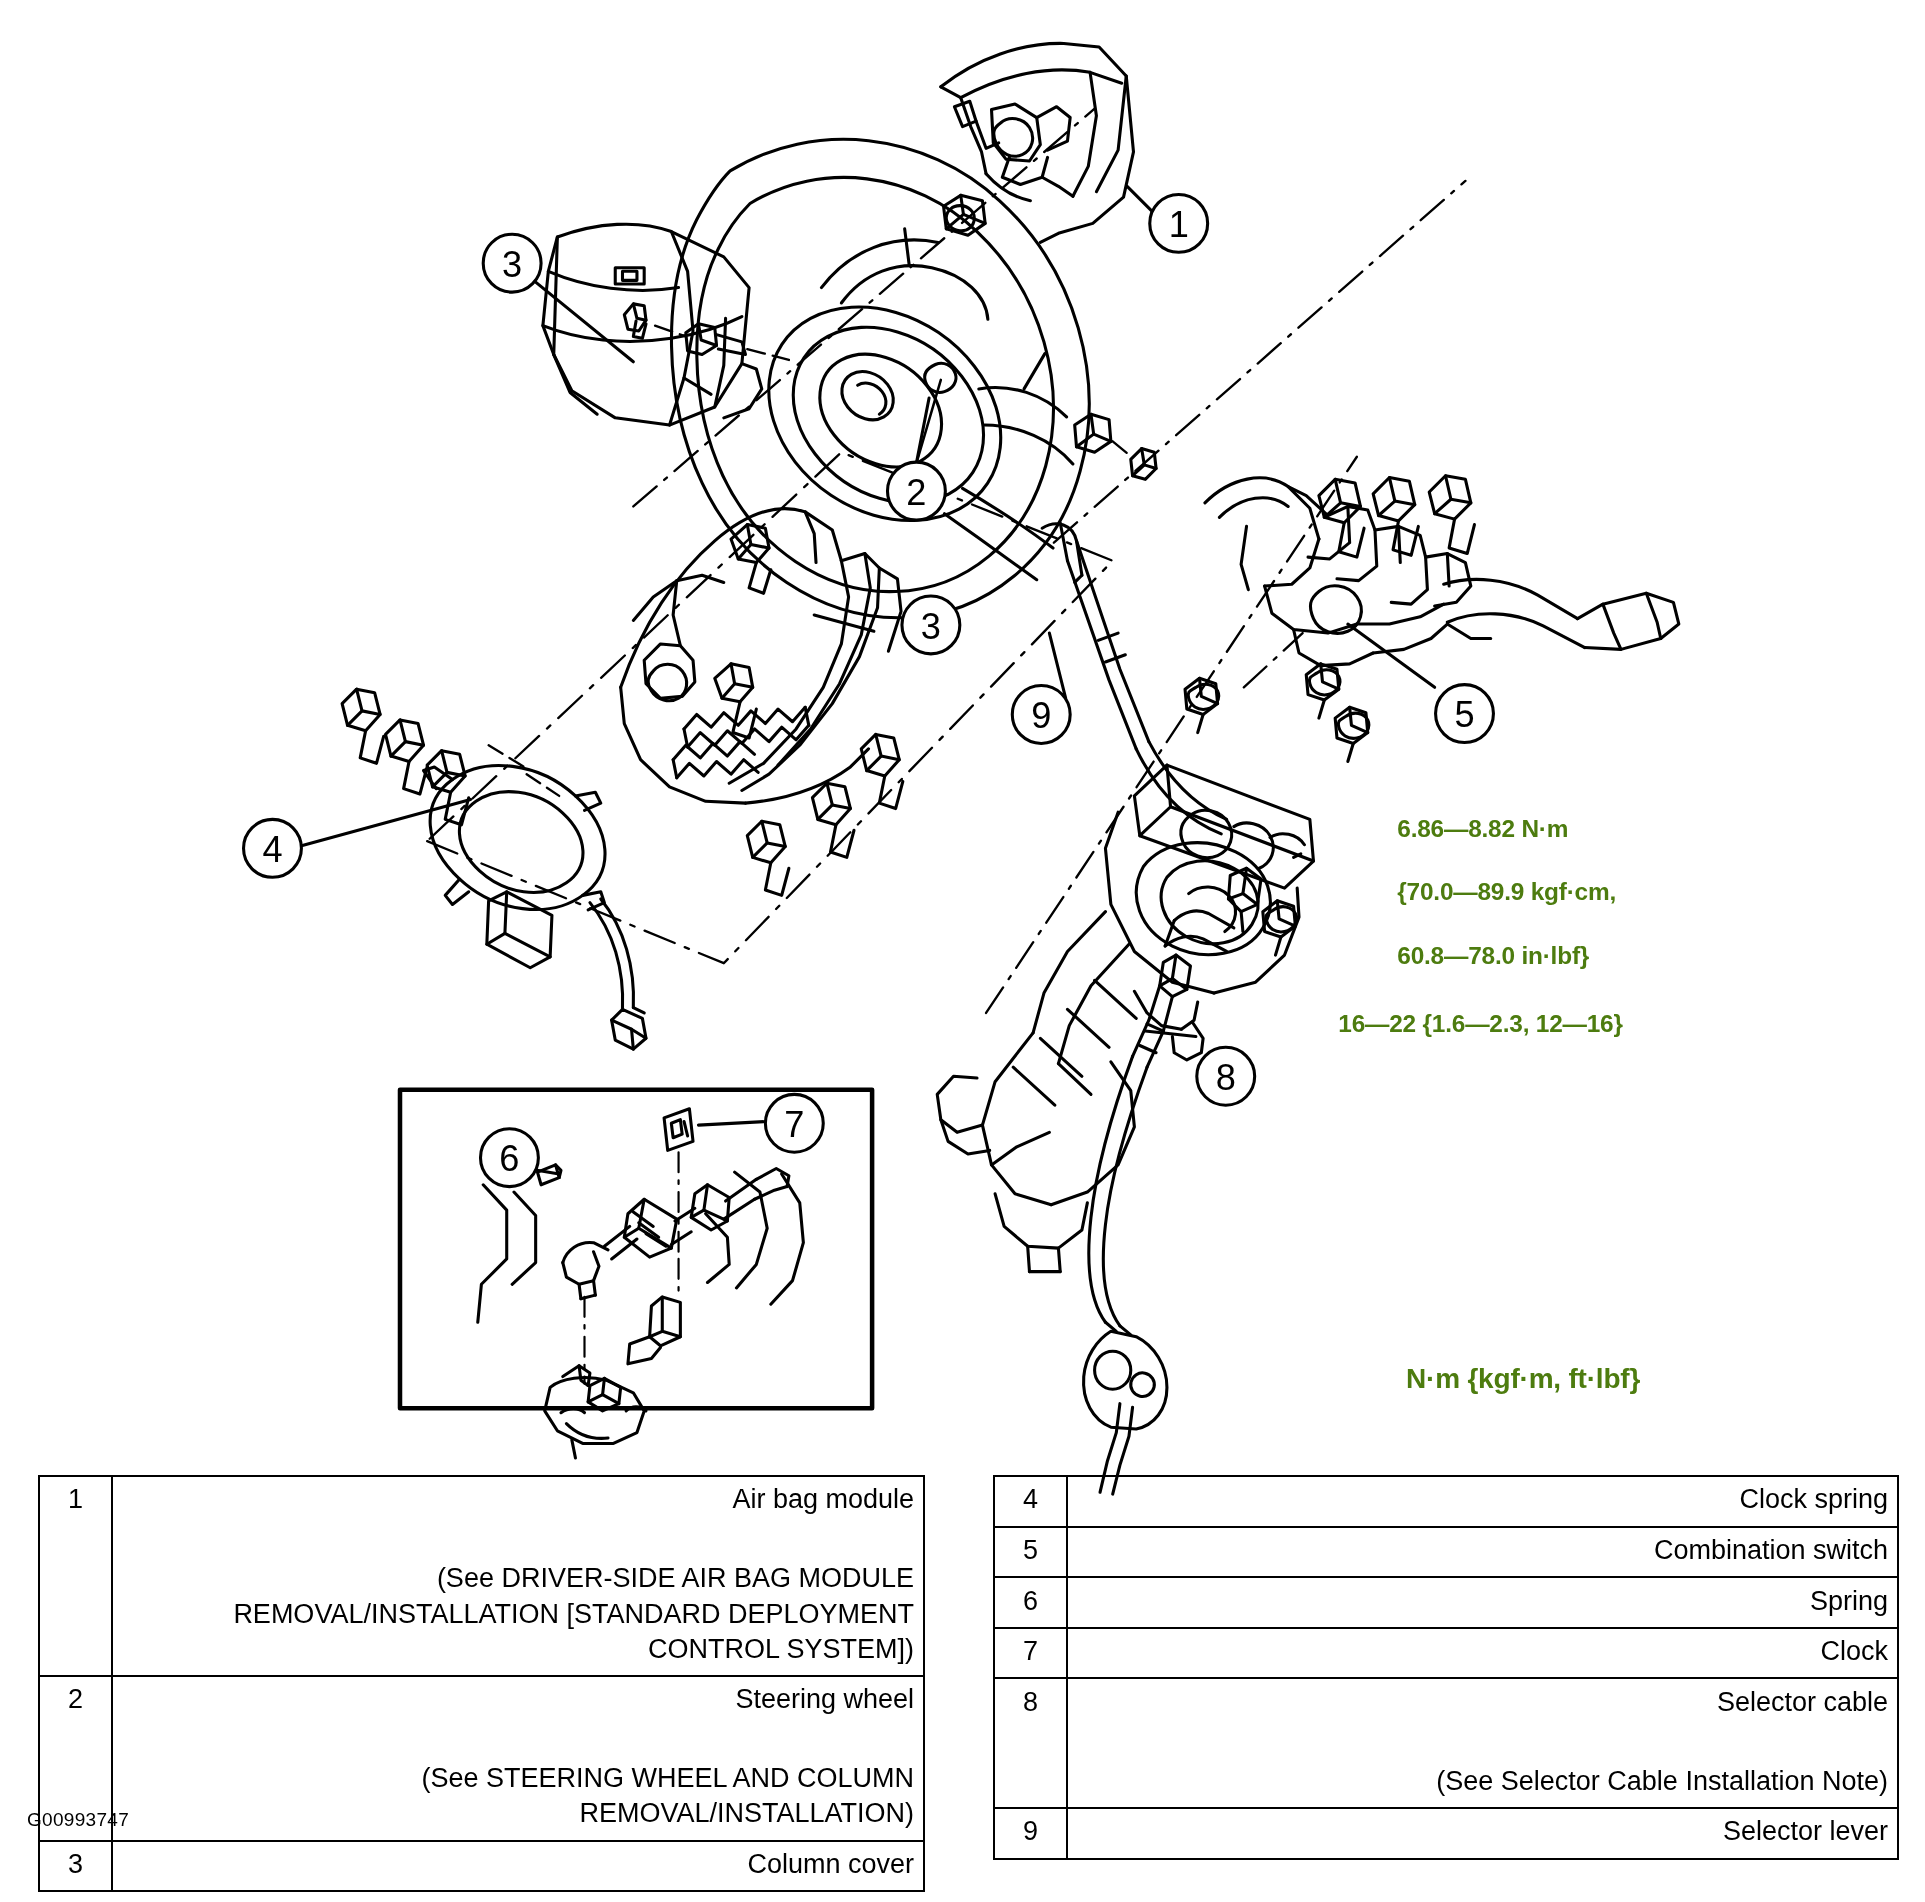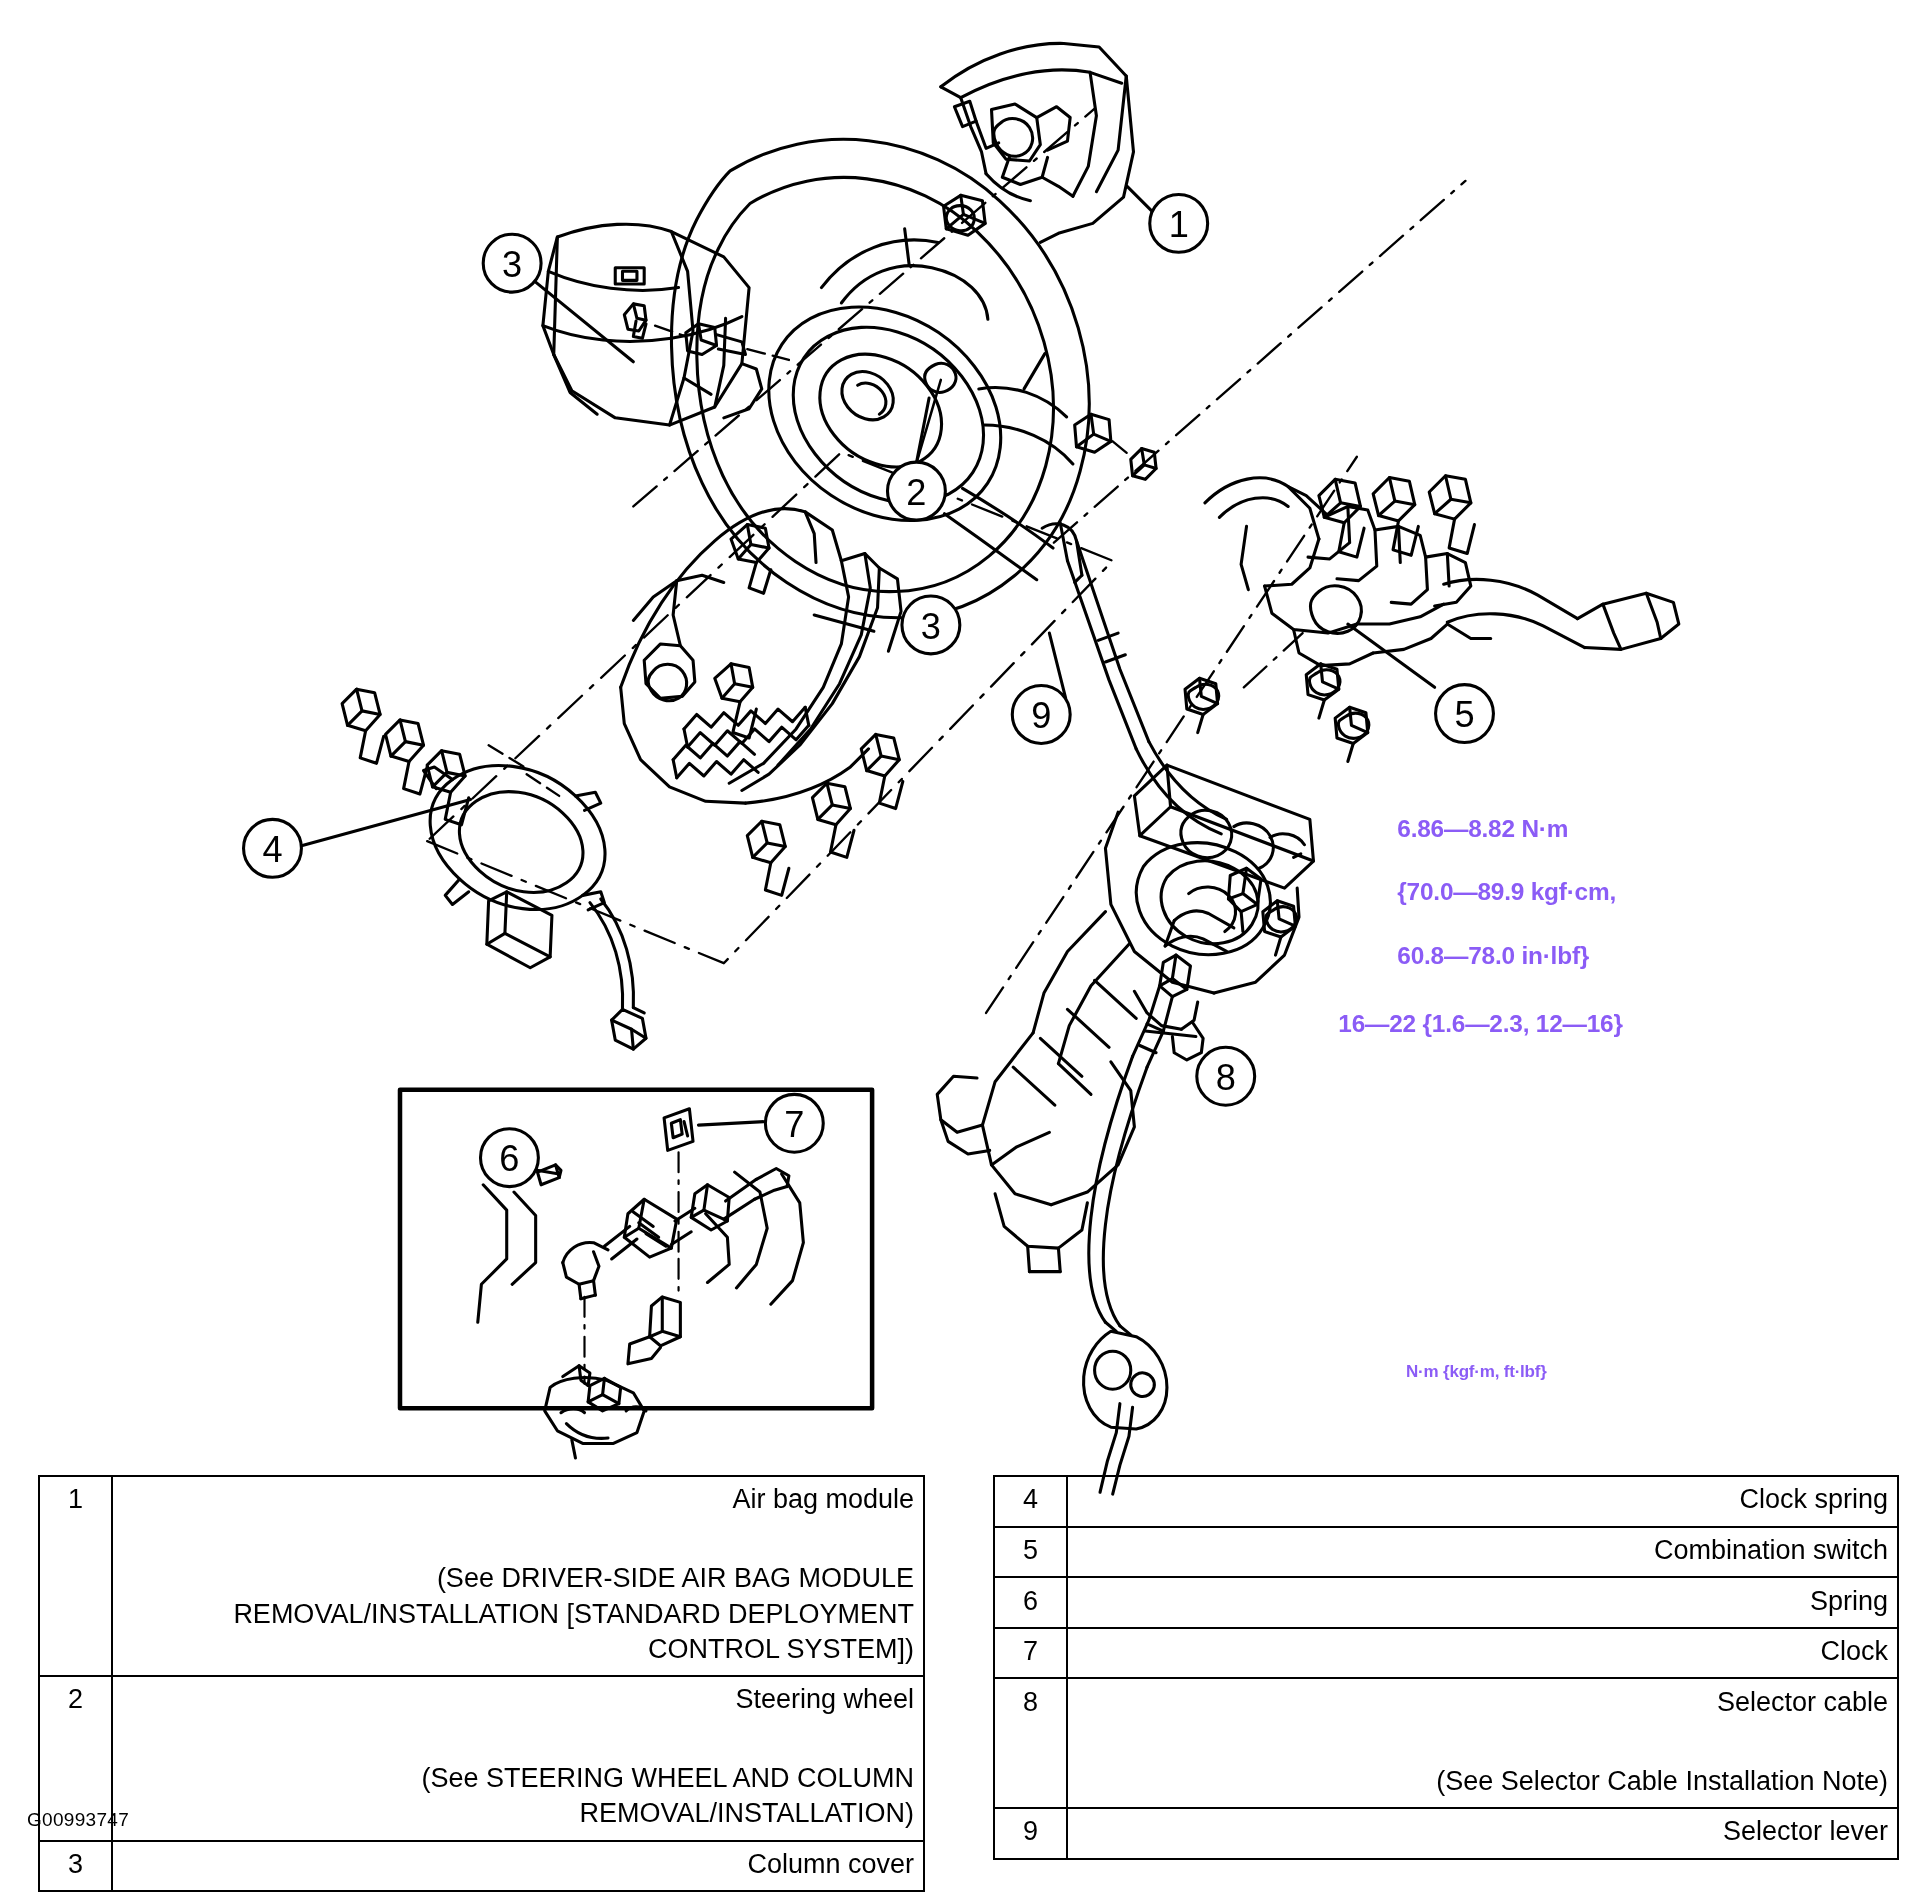--- a/index.html
+++ b/index.html
@@ -30,25 +30,25 @@
 
   
   .torque {
     position: absolute;
     font-family: "Liberation Sans", sans-serif;
     font-weight: bold;
     font-size: 24.4px;
     line-height: 1.30;
     letter-spacing: -0.2px;
     white-space: pre;
-    color: #8b5cf6;
+    color: #4d7c0f;
   }
   #torque-upper { left: 1371px; top: 781px; }
   #torque-lower { left: 1312px; top: 976px; }
-  #units-note   { left: 1406px; top: 1361px; font-size: 17px; }
+  #units-note   { left: 1406px; top: 1361px; font-size: 28px; }
 
   
   #figure-id {
     position: absolute;
     left: 27px;
     top: 1809px;
     font-family: "Liberation Sans", sans-serif;
     font-size: 19px;
     letter-spacing: 0.3px;
   }

